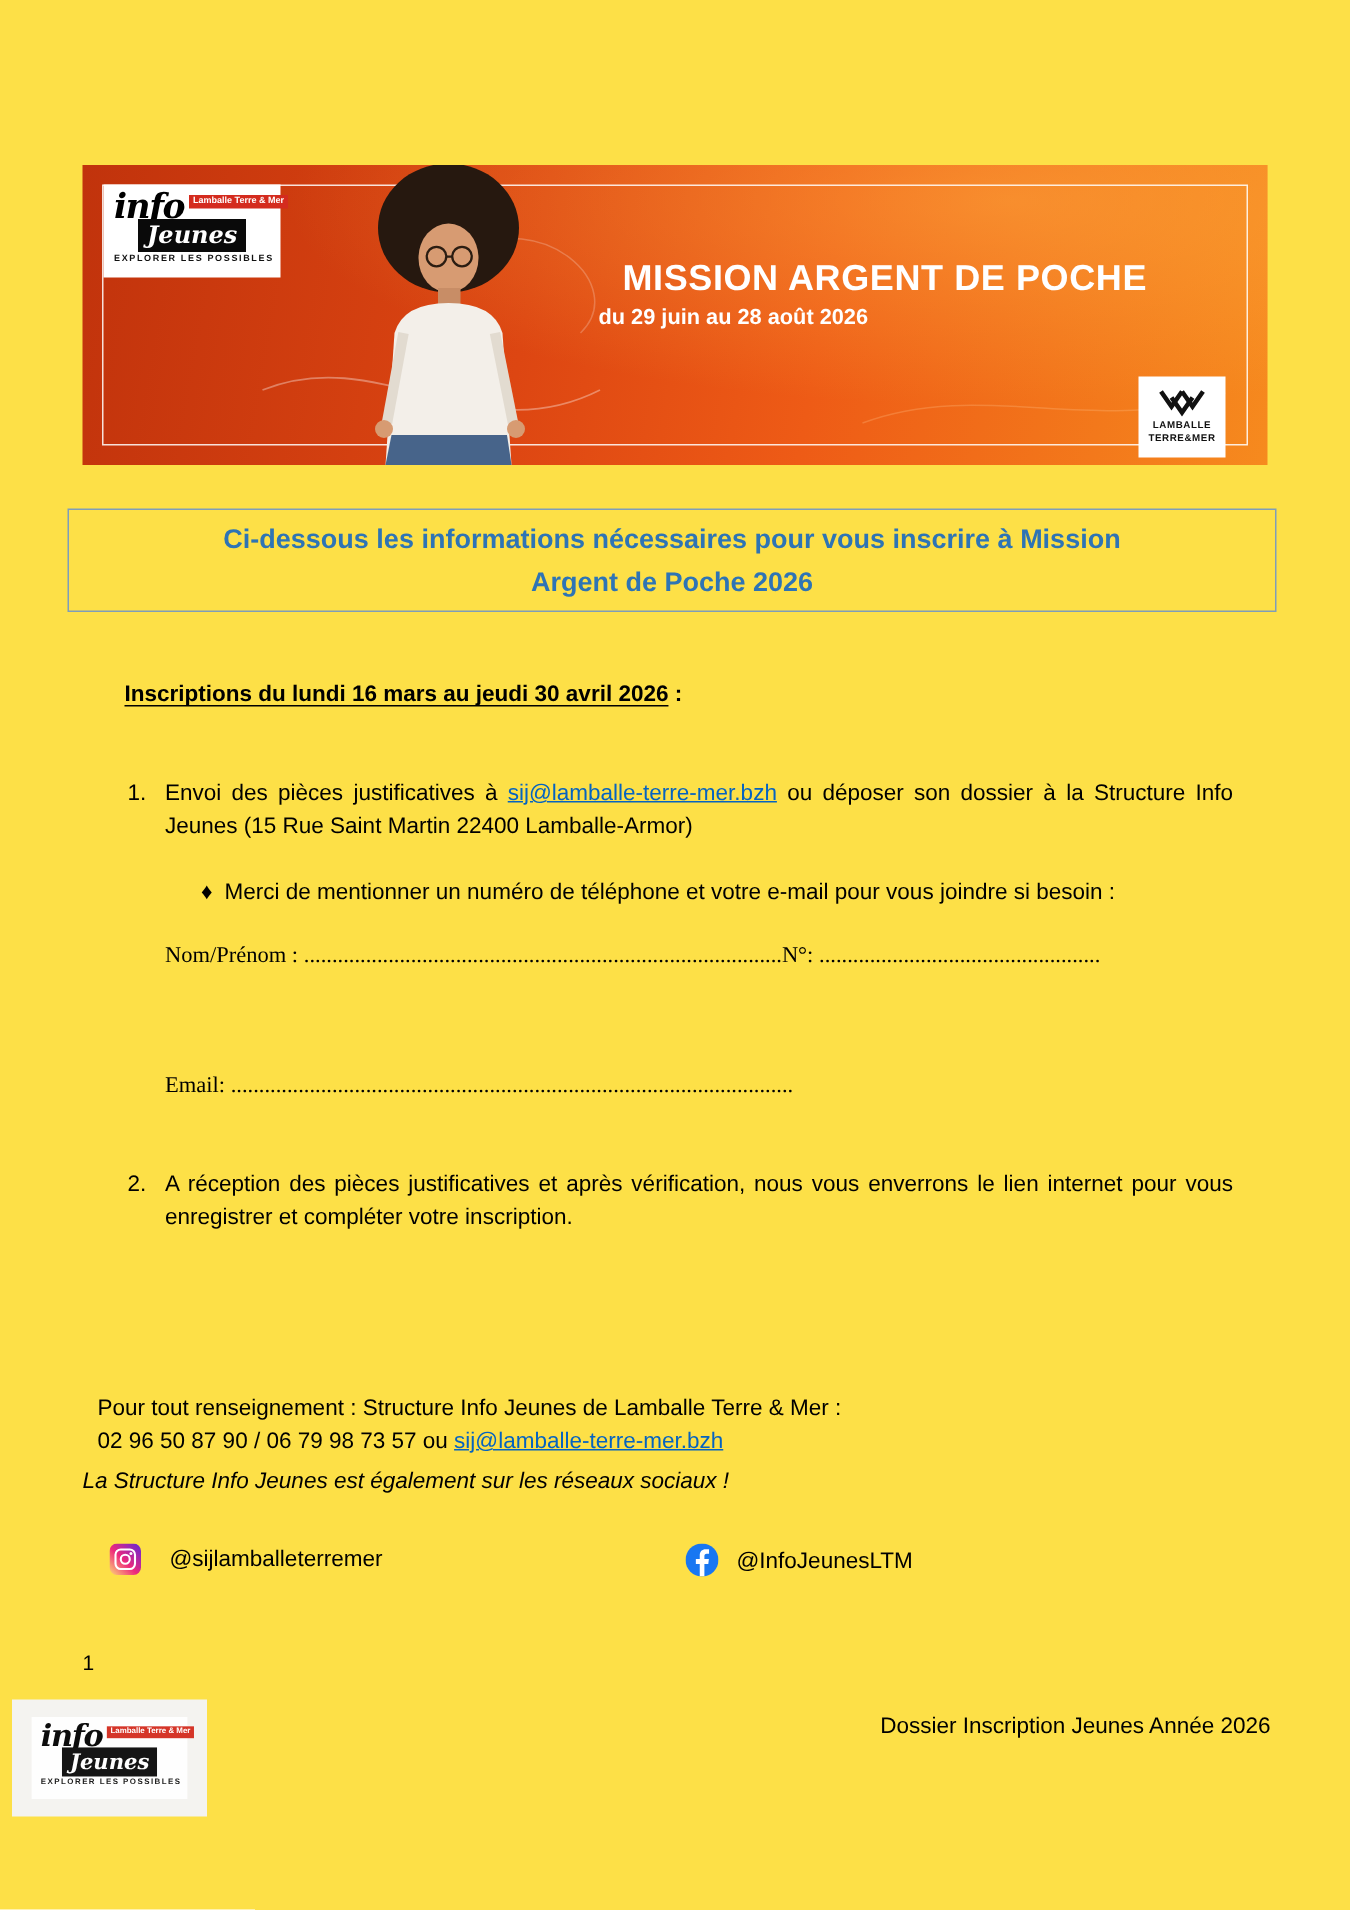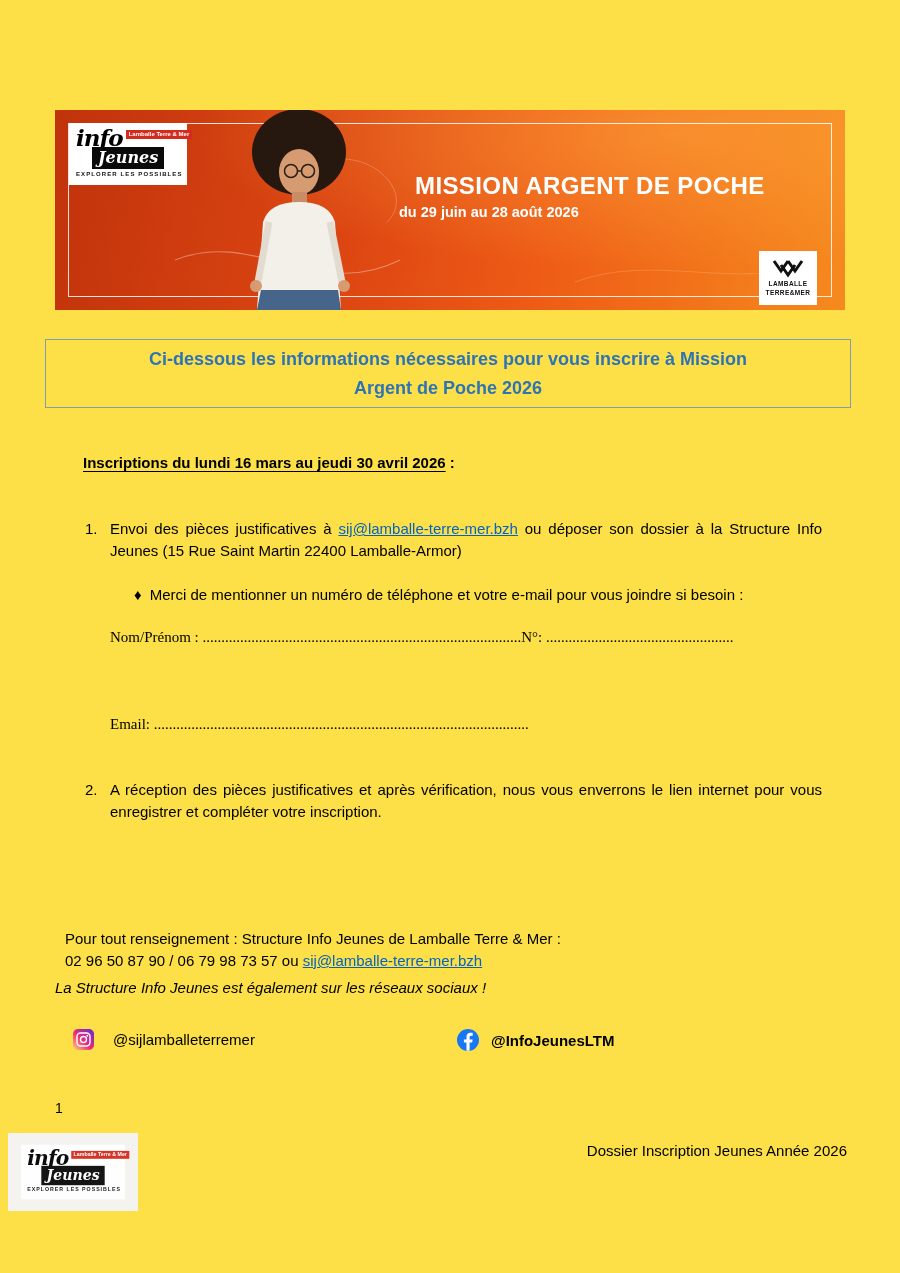--- a/index.html
+++ b/index.html
@@ -49,21 +49,21 @@
   .note .bullet{margin-right:8px;}
   .fields{position:absolute;left:110px;white-space:nowrap;max-width:712px;overflow:hidden;font-family:Liberation Serif, serif;}
   .name-line{top:626px;}
   .email-line{top:713px;}
   .contact{position:absolute;left:65px;top:889px;margin-top:39px;}
   .social-intro{position:absolute;left:55px;top:977px;font-style:italic;}
   .social-item{position:absolute;top:1029px;display:flex;align-items:center;}
   .social-item .handle{font-size:15px;}
   .ig{left:73px;}
   .ig .handle{margin-left:19px;}
-  .fb{left:457px;font-weight:bold;}
+  .fb{left:457px;}
   .fb .handle{margin-left:12px;}
   .link{color:#0563c1;text-decoration:underline;cursor:pointer;}
   
   .page-number{position:absolute;left:55px;top:1100px;font-size:14px;}
   .footer-logo-box{position:absolute;left:8px;top:1133px;width:130px;height:78px;background:#f4f3f0;display:flex;align-items:center;justify-content:center;}
   .ij-logo--footer{transform:scale(.88);opacity:.95;}
   .footer-text{position:absolute;right:53px;top:1141px;text-align:right;font-size:15px;line-height:20px;margin-left:28px;}
 </style>
 </head>
 <body>

